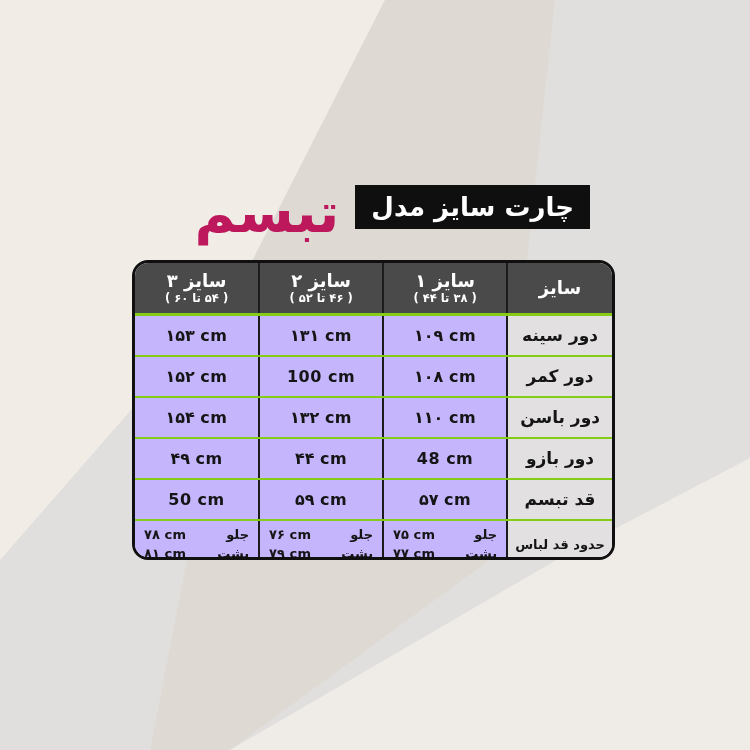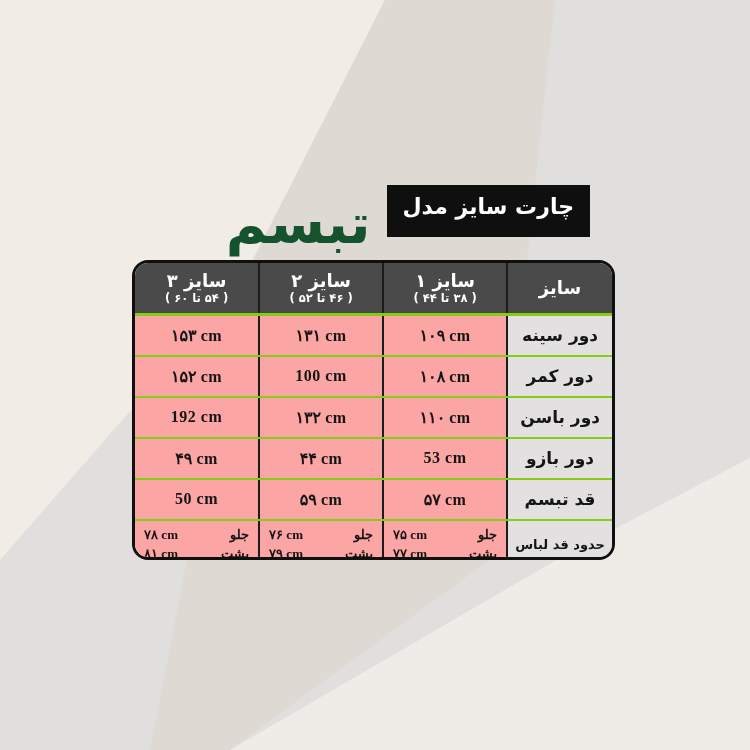--- a/index.html
+++ b/index.html
@@ -11,26 +11,26 @@
   .bg { position:absolute; left:0; top:0; width:750px; height:750px; display:block; }
 
   
   .title-row {
     position:absolute; top:185px; right:160px;
     display:flex; align-items:flex-start; gap:16px;
     direction:rtl; white-space:nowrap;
   }
   .badge {
     background:#0f0f0f; color:#ffffff;
-    height:52px; line-height:44px; padding:0 16px;
-    font-size:22px; font-weight:bold;
+    height:44px; line-height:44px; padding:0 16px;
+    font-size:26px; font-weight:bold;
   }
   .brand {
-    font-size:56px; font-weight:bold; color:#14532d;
-    line-height:1; margin-top:11px; letter-spacing:-1px;
+    font-size:56px; font-weight:bold; color:#be185d;
+    line-height:1; letter-spacing:-1px;
   }
 
   
   .chart-wrap {
     position:absolute; left:132px; top:260px; width:483px; height:300px;
     border:3px solid #101010; border-radius:16px; overflow:hidden;
     background:#f8f6f4; direction:rtl; box-sizing:border-box;
   }
   table.size-chart {
     width:100%; height:100%;
@@ -51,22 +51,22 @@
   }
   .hmain { font-size:18px; line-height:20px; display:block; }
   .hsub  { font-size:11.5px; line-height:14px; display:block; font-weight:bold;text-align:center; }
 
   .label-cell {
     background:#e2e0e0; font-weight:bold; font-size:17px;
   }
   .label-cell.small { font-size:13px; }
 
   .val-cell {
-    background:#fca5a5; direction:ltr;
-    font-size:16px; font-weight:bold; letter-spacing:0.5px;font-family:Liberation Serif, serif;
+    background:#c4b5fd; direction:ltr;
+    font-size:16px; font-weight:bold; letter-spacing:0.5px;
   }
 
   tr.mid { height:41px; }
   tr.last-row { height:48px; }
 
   .dual {
     display:flex; flex-direction:column; justify-content:center; gap:4px;
     direction:ltr; padding:0 9px; height:100%; box-sizing:border-box;
   }
   .dual .line {
@@ -131,25 +131,25 @@
         <tr class="mid">
           <td class="label-cell">دور کمر</td>
           <td class="val-cell">۱۰۸ cm</td>
           <td class="val-cell">100 cm</td>
           <td class="val-cell">۱۵۲ cm</td>
         </tr>
         <tr class="mid">
           <td class="label-cell">دور باسن</td>
           <td class="val-cell">۱۱۰ cm</td>
           <td class="val-cell">۱۳۲ cm</td>
-          <td class="val-cell">192 cm</td>
+          <td class="val-cell">۱۵۴ cm</td>
         </tr>
         <tr class="mid">
           <td class="label-cell">دور بازو</td>
-          <td class="val-cell">53 cm</td>
+          <td class="val-cell">48 cm</td>
           <td class="val-cell">۴۴ cm</td>
           <td class="val-cell">۴۹ cm</td>
         </tr>
         <tr class="mid">
           <td class="label-cell">قد تبسم</td>
           <td class="val-cell">۵۷ cm</td>
           <td class="val-cell">۵۹ cm</td>
           <td class="val-cell">50 cm</td>
         </tr>
         <tr class="last-row">

